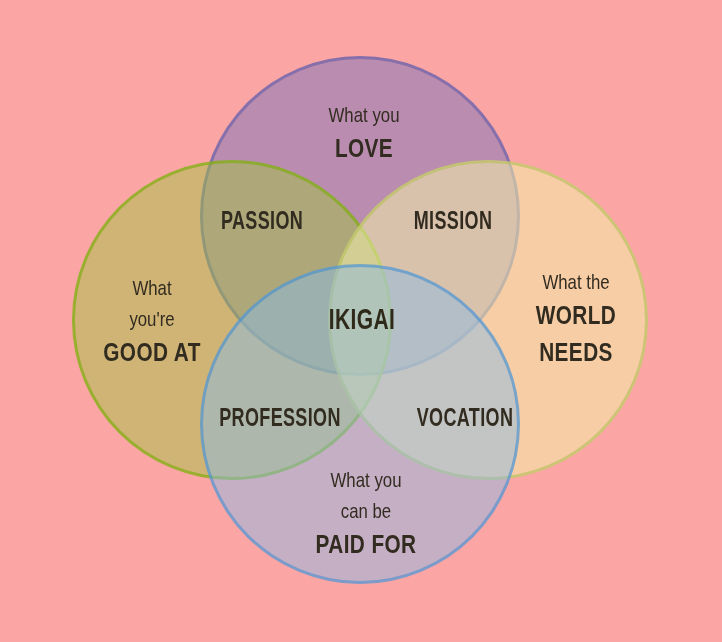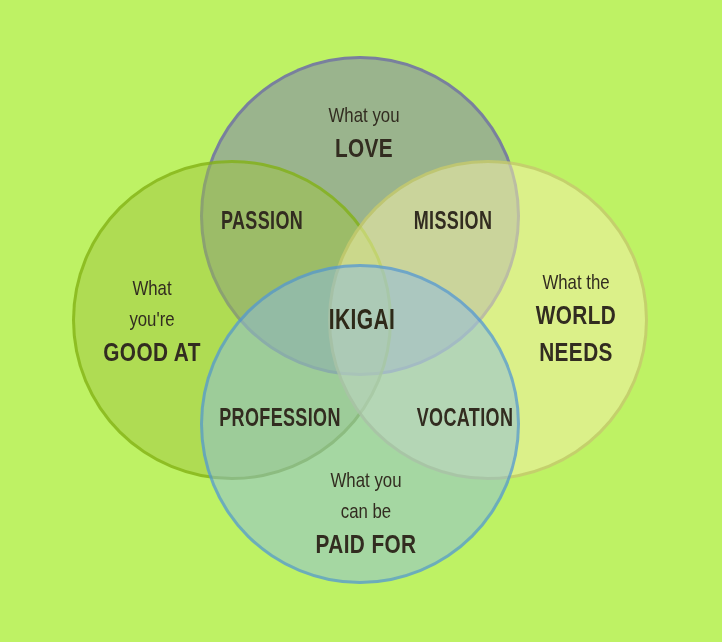--- a/index.html
+++ b/index.html
@@ -5,21 +5,21 @@
   html, body {
     margin: 0;
     padding: 0;
     background: #ffffff;
     font-family: "Liberation Sans", sans-serif;
   }
   .canvas {
     position: relative;
     width: 722px;
     height: 642px;
-    background: #bef264;
+    background: #fca5a5;
     overflow: hidden;
   }
   .circle {
     position: absolute;
     width: 320px;
     height: 320px;
     border-radius: 50%;
     box-sizing: border-box;
     border: 3px solid transparent;
   }

